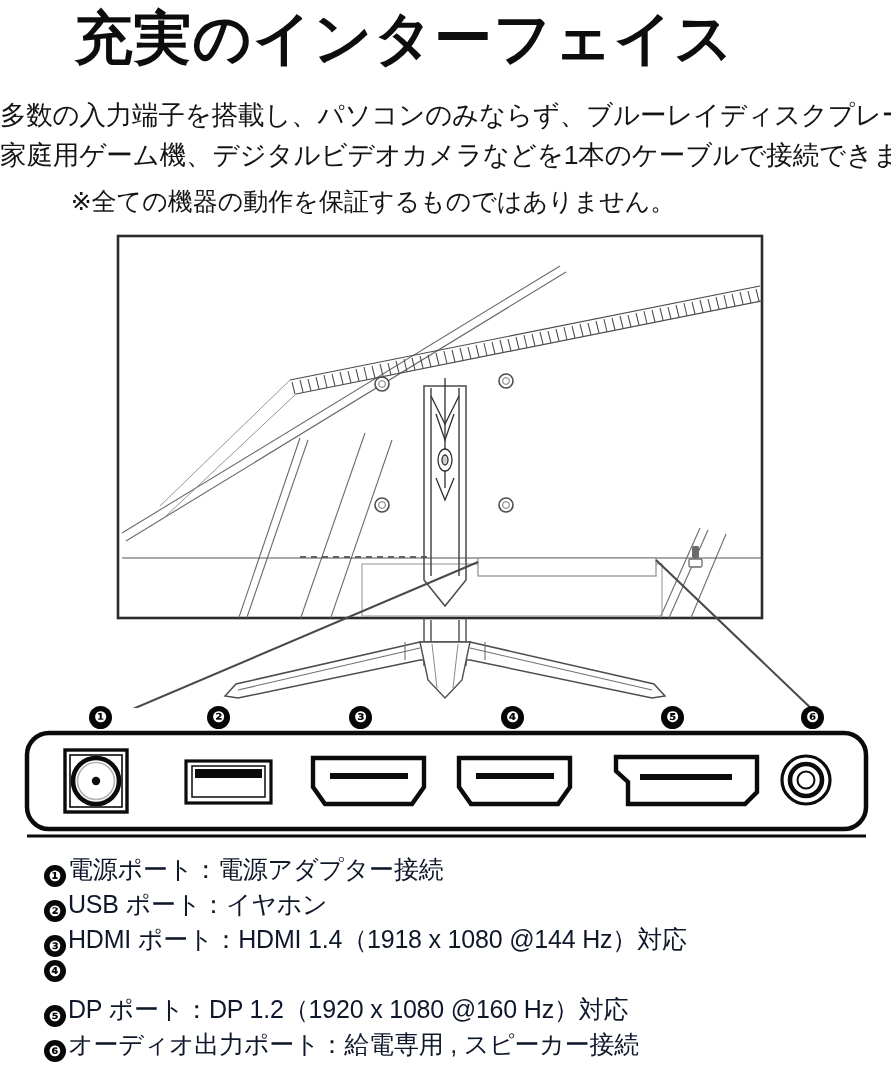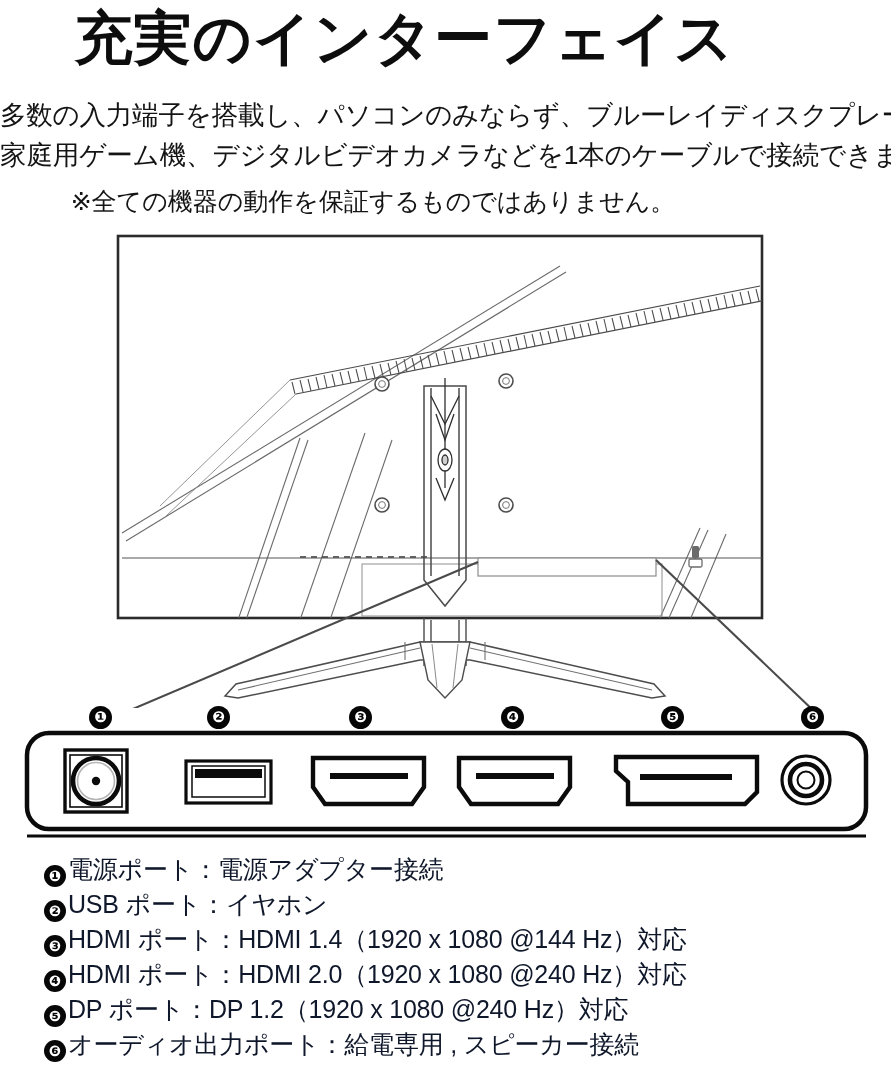--- a/index.html
+++ b/index.html
@@ -362,27 +362,26 @@
   <div class="legend-item">
     <span class="legend-num">❶</span>
     <span class="legend-text">電源ポート：電源アダプター接続</span>
   </div>
   <div class="legend-item">
     <span class="legend-num">❷</span>
     <span class="legend-text">USB ポート：イヤホン</span>
   </div>
   <div class="legend-item">
     <span class="legend-num">❸</span>
-    <span class="legend-text">HDMI ポート：HDMI 1.4（1920 x 1080 @144 Hz）対応</span>
+    <span class="legend-text">HDMI ポート：HDMI 1.4（1918 x 1080 @144 Hz）対応</span>
   </div>
   <div class="legend-item">
     <span class="legend-num">❹</span>
-    <span class="legend-text">HDMI ポート：HDMI 2.0（1920 x 1080 @240 Hz）対応</span>
   </div>
   <div class="legend-item">
     <span class="legend-num">❺</span>
-    <span class="legend-text">DP ポート：DP 1.2（1920 x 1080 @240 Hz）対応</span>
+    <span class="legend-text">DP ポート：DP 1.2（1920 x 1080 @160 Hz）対応</span>
   </div>
   <div class="legend-item">
     <span class="legend-num">❻</span>
     <span class="legend-text">オーディオ出力ポート：給電専用 , スピーカー接続</span>
   </div>
 </div>
 
 </body></html>

